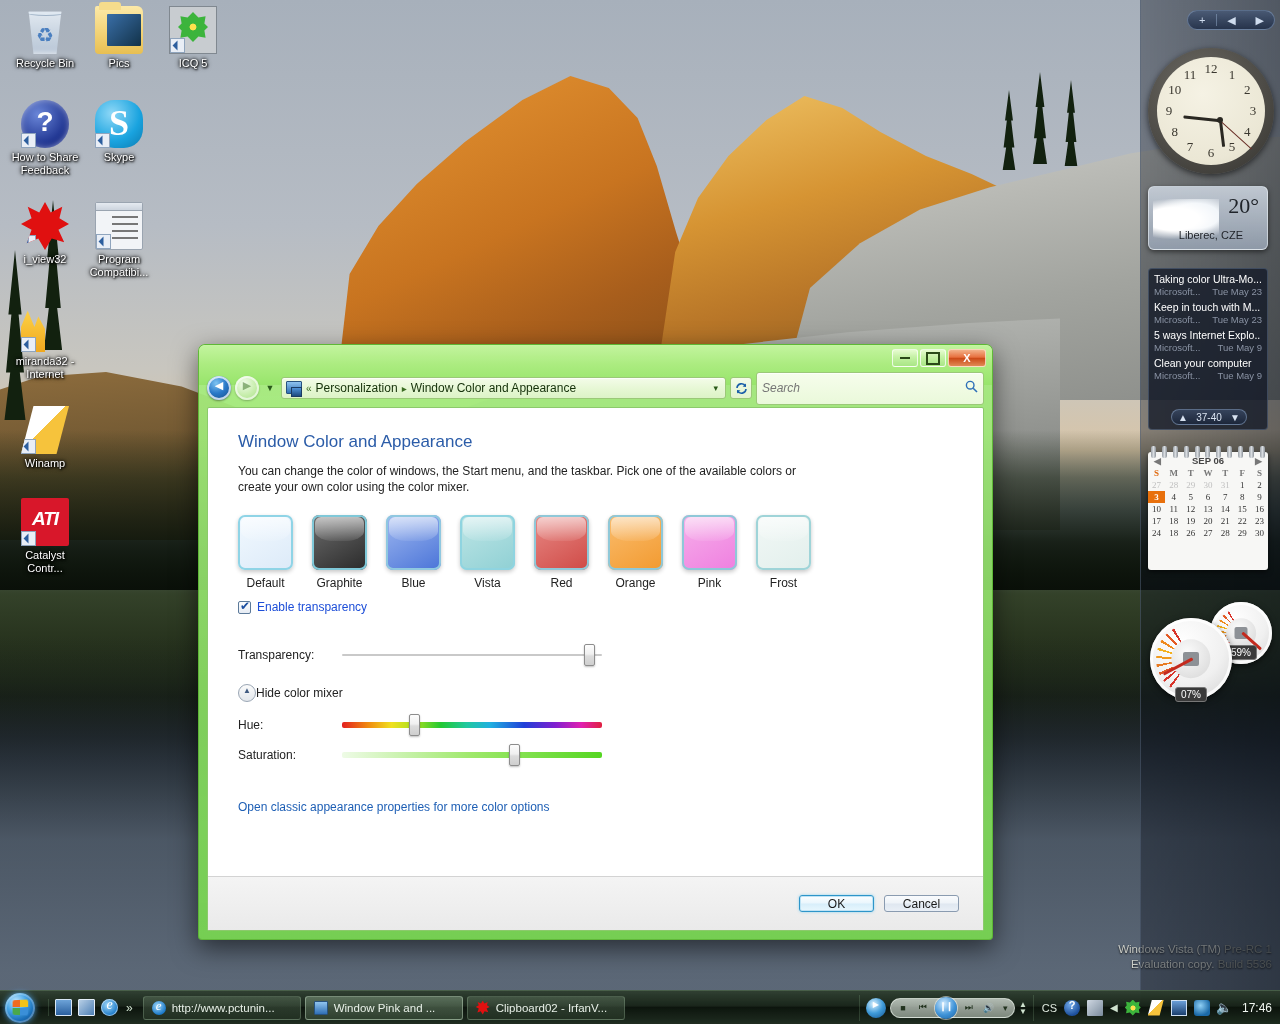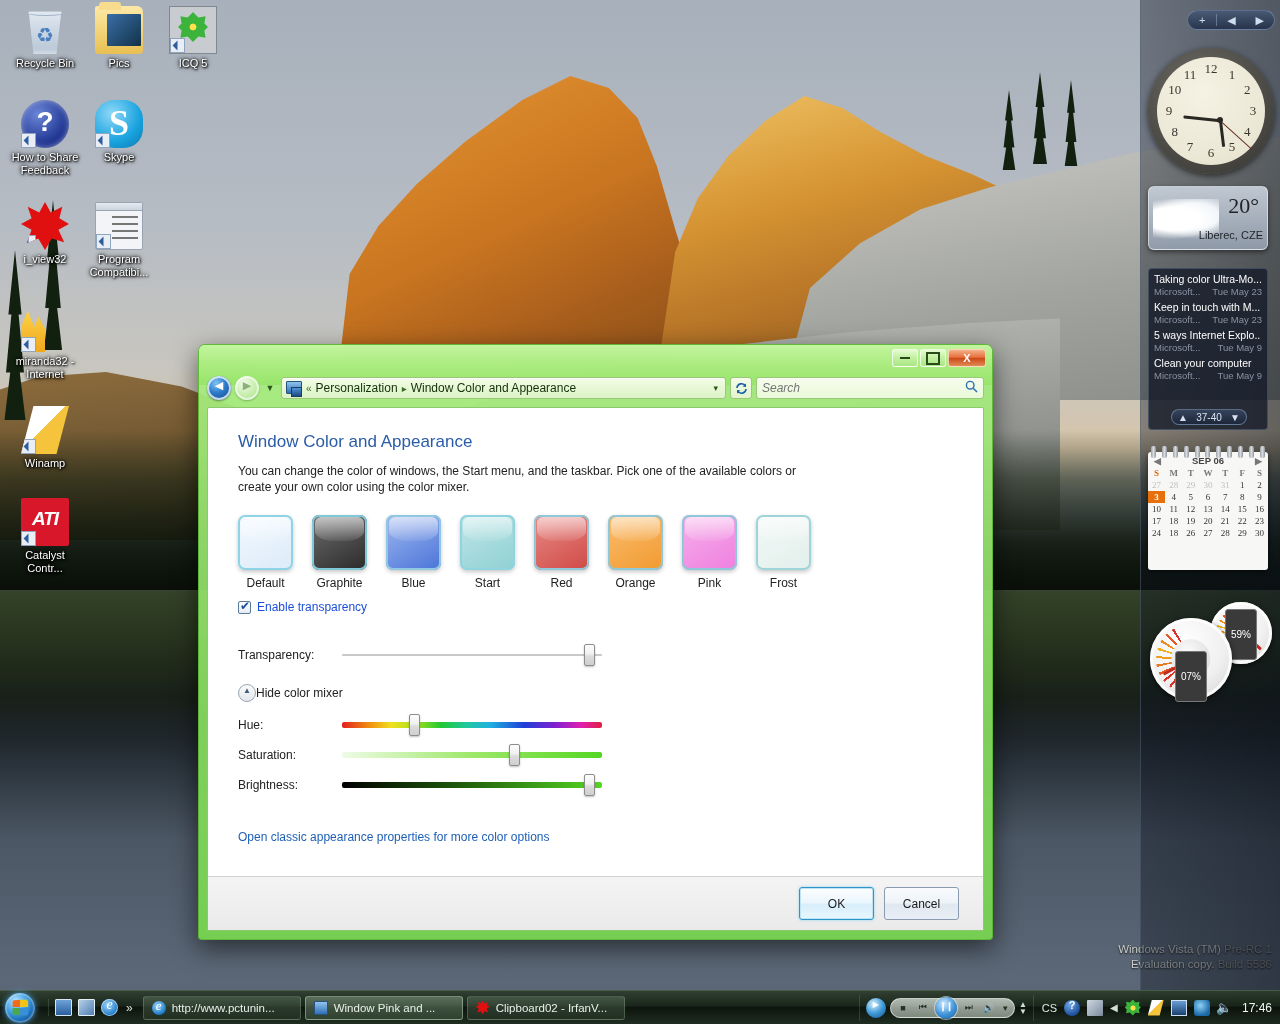--- a/index.html
+++ b/index.html
@@ -201,21 +201,21 @@
     background: linear-gradient(to bottom, rgba(200,208,218,0.92), rgba(150,162,178,0.88));
     border: 1px solid rgba(240,245,250,0.55); border-radius: 6px;
     box-shadow: 0 2px 5px rgba(0,0,0,.5); overflow: hidden; }
   #weather .cloud {
     position:absolute; left:4px; top:12px; width:66px; height:40px;
     background: radial-gradient(ellipse at 30% 50%, #ffffff 0 40%, rgba(255,255,255,0) 72%),
                 radial-gradient(ellipse at 65% 42%, #f2f6fa 0 38%, rgba(255,255,255,0) 70%);
   }
   #weather .temp { position:absolute; right:8px; top:6px; font-size:22px; color:#20242a;
     font-family:"Liberation Serif", serif; }
-  #weather .loc { position:absolute; right:4px; bottom:8px; font-size:11px; color:#1e2228;margin-top:6px; }
+  #weather .loc { position:absolute; right:24px; bottom:8px; font-size:11px; color:#1e2228;margin-top:6px; }
 
   
   #feed { top: 268px; width: 120px; height: 162px;
     background: rgba(18,24,38,0.78); border:1px solid rgba(120,145,180,0.35);
     border-radius:4px; padding: 4px 5px; }
   .feed-item { margin-bottom: 3px; }
   .feed-title { font-size: 10.5px; color:#ffffff; white-space:nowrap; overflow:hidden; line-height:13px; }
   .feed-meta { font-size: 9.5px; color:#8a93a4; display:flex; justify-content:space-between; line-height:12px; }
   #feed-pager { position:absolute; left:22px; bottom:4px; width: 76px; height:16px;
     border:1px solid rgba(150,175,210,0.5); border-radius:8px;
@@ -261,21 +261,21 @@
       #d8342a 112deg 116deg, transparent 116deg 290deg); }
   .gauge .hub { position:absolute; left:50%; top:50%; transform:translate(-50%,-50%);
     width:48%; height:48%; border-radius:50%;
     background: radial-gradient(circle at 40% 34%, #fbfbfb, #d6d6d6); }
   .gauge .chip { position:absolute; left:50%; top:50%; transform:translate(-50%,-50%);
     width:16px; height:14px; background:#8d9196; border-radius:2px; }
   .gauge.small .chip { width:13px; height:12px; }
   .gauge .needle { position:absolute; left:50%; bottom:50%; width:3px; height:40%;
     background:#c42a1e; transform-origin: 50% 100%; border-radius:1px; }
   .gauge .pct { position:absolute; left:50%; transform:translateX(-50%);
-    bottom:-2px; background:#3a3a3a; color:#fff; font-size:10px; padding:19px 5px;
+    bottom:-2px; background:#3a3a3a; color:#fff; font-size:10px; padding:1px 5px;
     border-radius:3px; border:1px solid #777; white-space:nowrap; }
   .gauge.small .pct { bottom:4px; font-size:10px; }
 
   
   #watermark {
     position:absolute; right:8px; bottom:52px; text-align:right;
     font-size:11.5px; line-height:15px; color:#c9ccc6;
     text-shadow: 0 1px 2px rgba(0,0,0,.9);
   }
   #watermark .dim { color:#8d9089; }
@@ -327,21 +327,21 @@
      background: linear-gradient(to bottom,#8fc4ef,#2f6fb5); border:1px solid #27527f; border-radius:1px; }
   #addr-icon::after { content:""; position:absolute; left:5px; top:6px; width:9px; height:8px;
      background: linear-gradient(to bottom,#4f93d8,#1d4a7e); border:1px solid #1b3c63; }
   .crumb { font-size: 12px; color: #15310a; white-space:nowrap; cursor:pointer; }
   .crumb-sep { font-size: 10px; color:#3a6b22; }
   #addr-spacer { flex: 1; }
   #addr-caret { font-size:9px; color:#2a5a1a; padding: 0 4px; cursor:pointer; }
   #refresh-btn { width: 22px; height: 22px; display:flex; align-items:center; justify-content:center;
     background: linear-gradient(to bottom, #f4fce9, #e2f4cd); border:1px solid #9bc878;
     border-radius: 3px; color:#15509c; font-size:12px; cursor:pointer; }
-  #searchbox { width: 228px; height: 22px; display:flex; align-items:center;
+  #searchbox { width: 228px; height: 33px; display:flex; align-items:center;
     background: linear-gradient(to bottom, #f6fdec, #eaf9da);
     border:1px solid #9bc878; border-radius:3px; padding: 0 5px;
     box-shadow: inset 0 1px 1px rgba(255,255,255,.8); }
   #searchbox input { flex:1; border:none; outline:none; background:transparent;
     font-family:"Liberation Sans", sans-serif; font-size:12px; color:#3a3a3a; font-style:italic; }
   #search-icon { color:#2d6fb8; font-size:13px; }
 
   
   #content {
     position:absolute; left: 8px; top: 62px; right: 8px; bottom: 8px;
@@ -397,21 +397,21 @@
   #classic-link { font-size:12px; color:#1e5fb5; text-decoration:none; cursor:pointer;
     display:inline-block; margin-top: 30px; }
 
   
   #content-footer {
     position:absolute; left:0; right:0; bottom:0; height: 54px;
     background: linear-gradient(to bottom, #f4f4f4, #eaeaea);
     border-top: 1px solid #d3d3d3;
     display:flex; align-items:center; justify-content:flex-end; gap: 10px; padding-right: 24px;
   }
-  .vbtn { width: 75px; height: 33px; font-size:12px; border-radius:3px; cursor:pointer;
+  .vbtn { width: 75px; height: 17px; font-size:12px; border-radius:3px; cursor:pointer;
     font-family:"Liberation Sans", sans-serif; color:#1a1a1a;
     background: linear-gradient(to bottom, #f9fbfd 0%, #eef3f8 48%, #dfe7f0 52%, #e9eff6 100%);
     border:1px solid #8a9bb0; }
   .vbtn.primary { border:1px solid #2e95c9; box-shadow: 0 0 0 1px #bfe3f5 inset, 0 0 3px #8fd3ef;
     background: linear-gradient(to bottom, #fcfeff 0%, #eaf6fd 48%, #d7eefa 52%, #e8f7fe 100%); }
 
   
   #taskbar {
     position:absolute; left:0; bottom:0; width:1280px; height: 34px;
     background: linear-gradient(to bottom, rgba(44,60,44,0.92) 0%, rgba(22,34,22,0.95) 45%, rgba(10,18,10,0.97) 50%, rgba(28,42,28,0.95) 100%);
@@ -813,21 +813,21 @@
             <div class="sw-cell">
               <div class="sw-tile" style="background: linear-gradient(150deg, rgb(110, 110, 110) 0%, rgb(42, 42, 42) 100%); box-shadow: rgba(0, 0, 0, 0.22) 0px 2px 4px, rgb(127, 200, 216) 0px 0px 0px 2px inset;"></div>
               <div class="sw-label">Graphite</div>
             </div>
             <div class="sw-cell">
               <div class="sw-tile" style="background: linear-gradient(150deg, rgb(159, 184, 240) 0%, rgb(74, 116, 216) 100%); box-shadow: rgba(0, 0, 0, 0.22) 0px 2px 4px, rgb(143, 200, 224) 0px 0px 0px 2px inset;"></div>
               <div class="sw-label">Blue</div>
             </div>
             <div class="sw-cell">
               <div class="sw-tile" style="background: linear-gradient(150deg, rgb(191, 230, 230) 0%, rgb(143, 208, 212) 100%); box-shadow: rgba(0, 0, 0, 0.22) 0px 2px 4px, rgb(143, 212, 224) 0px 0px 0px 2px inset;"></div>
-              <div class="sw-label">Start</div>
+              <div class="sw-label">Vista</div>
             </div>
             <div class="sw-cell">
               <div class="sw-tile" style="background: linear-gradient(150deg, rgb(232, 138, 134) 0%, rgb(207, 74, 70) 100%); box-shadow: rgba(0, 0, 0, 0.22) 0px 2px 4px, rgb(143, 200, 216) 0px 0px 0px 2px inset;"></div>
               <div class="sw-label">Red</div>
             </div>
             <div class="sw-cell">
               <div class="sw-tile" style="background: linear-gradient(150deg, rgb(250, 189, 110) 0%, rgb(242, 154, 48) 100%); box-shadow: rgba(0, 0, 0, 0.22) 0px 2px 4px, rgb(143, 200, 216) 0px 0px 0px 2px inset;"></div>
               <div class="sw-label">Orange</div>
             </div>
             <div class="sw-cell">
@@ -867,27 +867,20 @@
         </div>
 
         <div class="slider-row">
           <div class="slider-label">Saturation:</div>
           <div class="track-wrap">
             <div class="track sat"></div>
             <div class="thumb" id="thumb-saturation" style="left: 166.83px;"></div>
           </div>
         </div>
 
-        <div class="slider-row">
-          <div class="slider-label">Brightness:</div>
-          <div class="track-wrap">
-            <div class="track bri"></div>
-            <div class="thumb" id="thumb-brightness" style="left: 241.53px;"></div>
-          </div>
-        </div>
 
         <a id="classic-link">Open classic appearance properties for more color options</a>
       </div>
 
       <div id="content-footer">
         <button class="vbtn primary">OK</button>
         <button class="vbtn">Cancel</button>
       </div>
     </div>
   </div>

